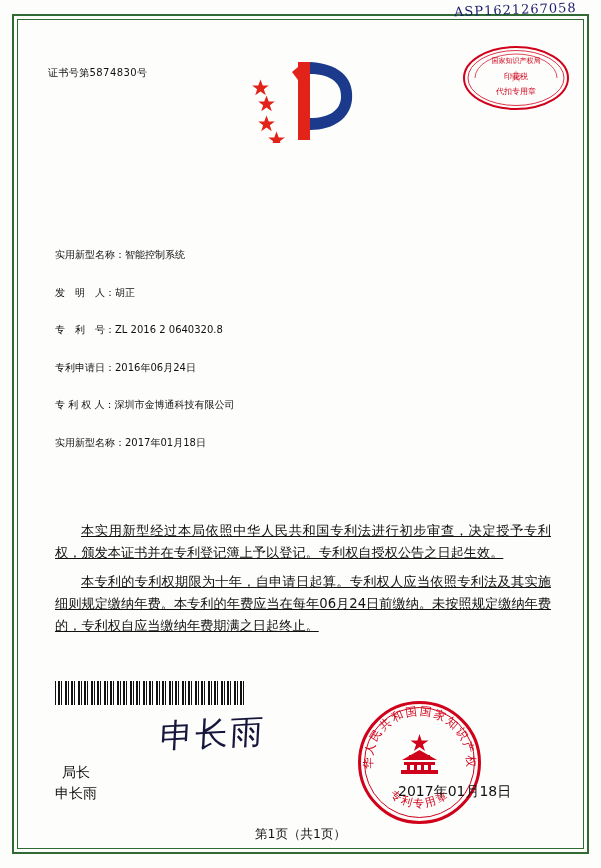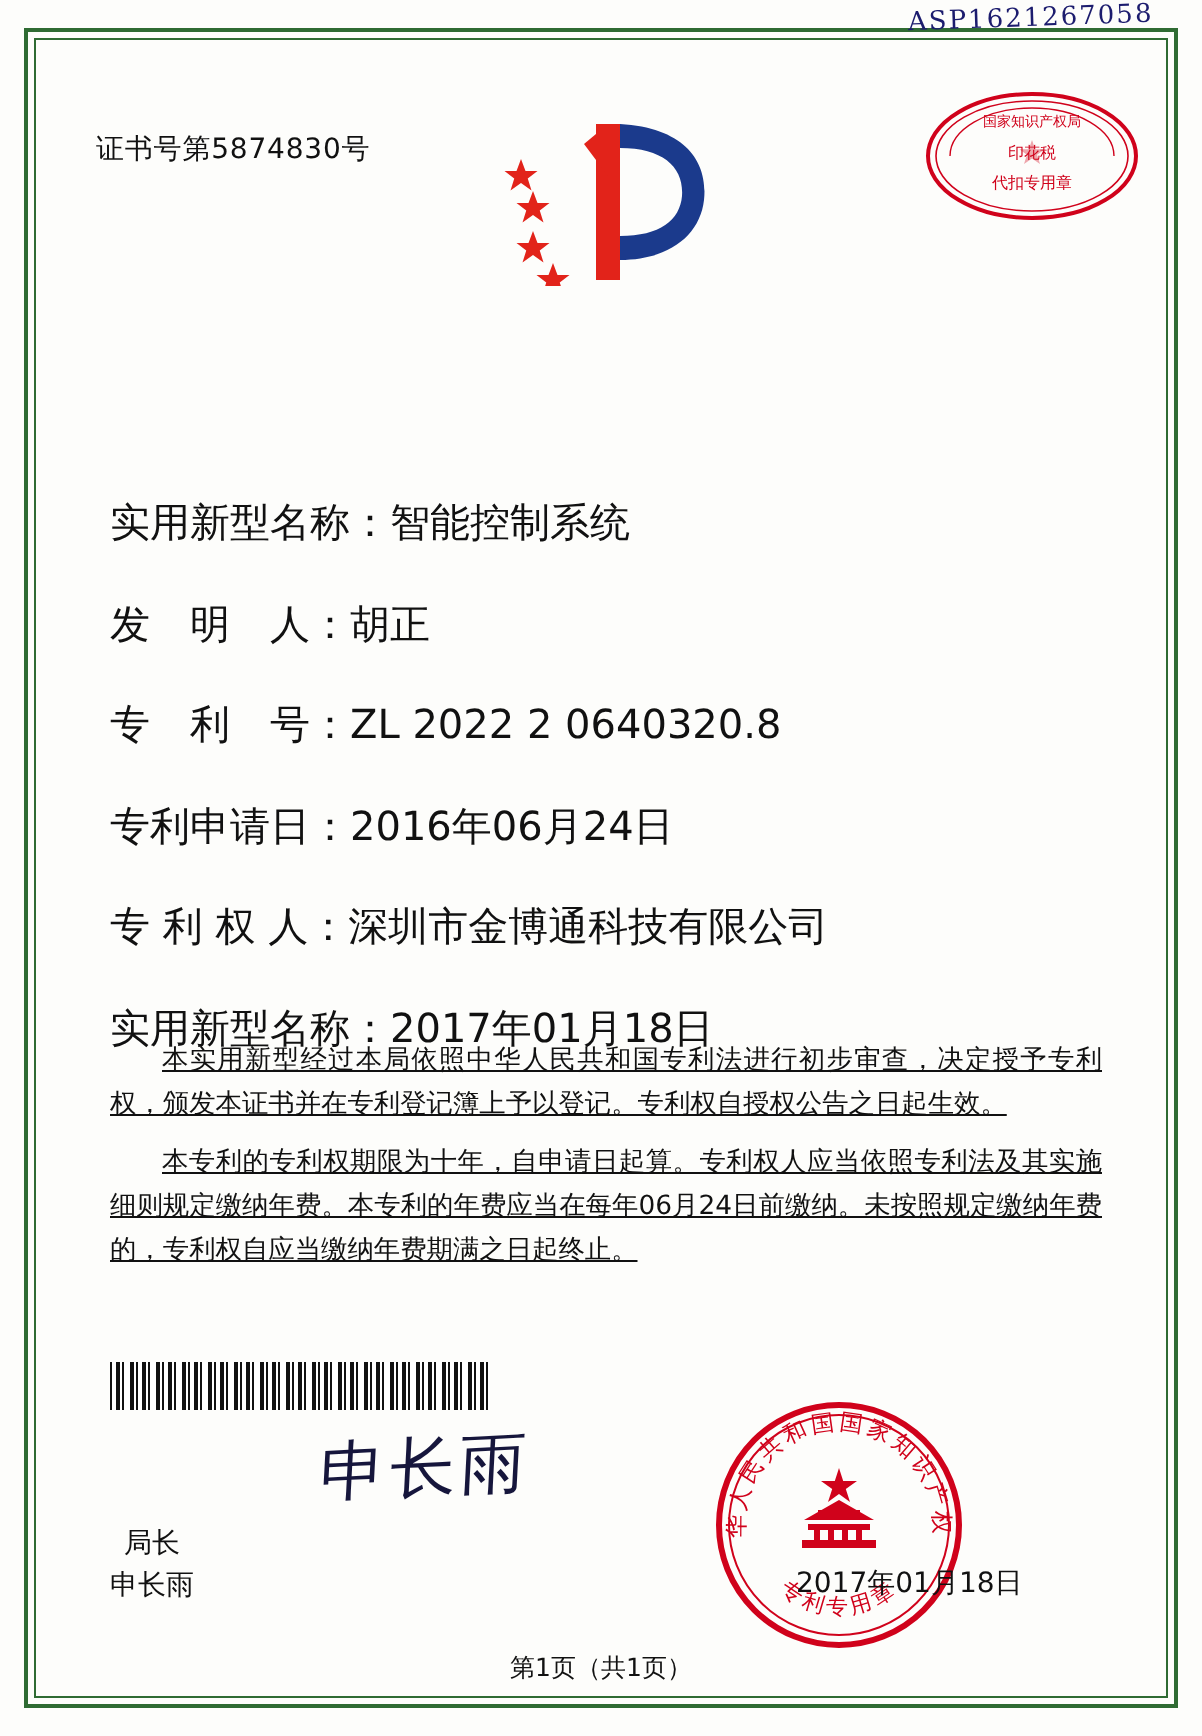--- a/index.html
+++ b/index.html
@@ -50,21 +50,21 @@
     letter-spacing: 1px;
     transform: rotate(-2deg);
     white-space: nowrap;
   }
 
   
   .cert-no {
     position: absolute;
     left: 48px;
     top: 66px;
-    font-size: 14px;
+    font-size: 10px;
     color: #111;
     letter-spacing: 0.4px;
     white-space: nowrap;
   }
 
   
   .logo {
     position: absolute;
     left: 248px;
     top: 58px;
@@ -94,21 +94,21 @@
     color: #0a0a0a;
   }
 
   .fields {
     position: absolute;
     left: 55px;
     right: 55px;
     top: 248px;
   }
   .field-row {
-    font-size: 20px;
+    font-size: 10px;
     color: #111;
     margin-bottom: 23.5px;
     white-space: nowrap;
   }
   .field-label {
     display: inline-block;
   }
   .field-value {
     display: inline-block;
   }
@@ -234,21 +234,21 @@
 
 
   <div class="fields">
     <div class="field-row">
       <span class="field-label">实用新型名称：</span><span class="field-value">智能控制系统</span>
     </div>
     <div class="field-row">
       <span class="field-label">发　明　人：</span><span class="field-value">胡正</span>
     </div>
     <div class="field-row">
-      <span class="field-label">专　利　号：</span><span class="field-value">ZL 2022 2 0640320.8</span>
+      <span class="field-label">专　利　号：</span><span class="field-value">ZL 2016 2 0640320.8</span>
     </div>
     <div class="field-row">
       <span class="field-label">专利申请日：</span><span class="field-value">2016年06月24日</span>
     </div>
     <div class="field-row">
       <span class="field-label">专 利 权 人：</span><span class="field-value">深圳市金博通科技有限公司</span>
     </div>
     <div class="field-row">
       <span class="field-label">实用新型名称：</span><span class="field-value">2017年01月18日</span>
     </div>

